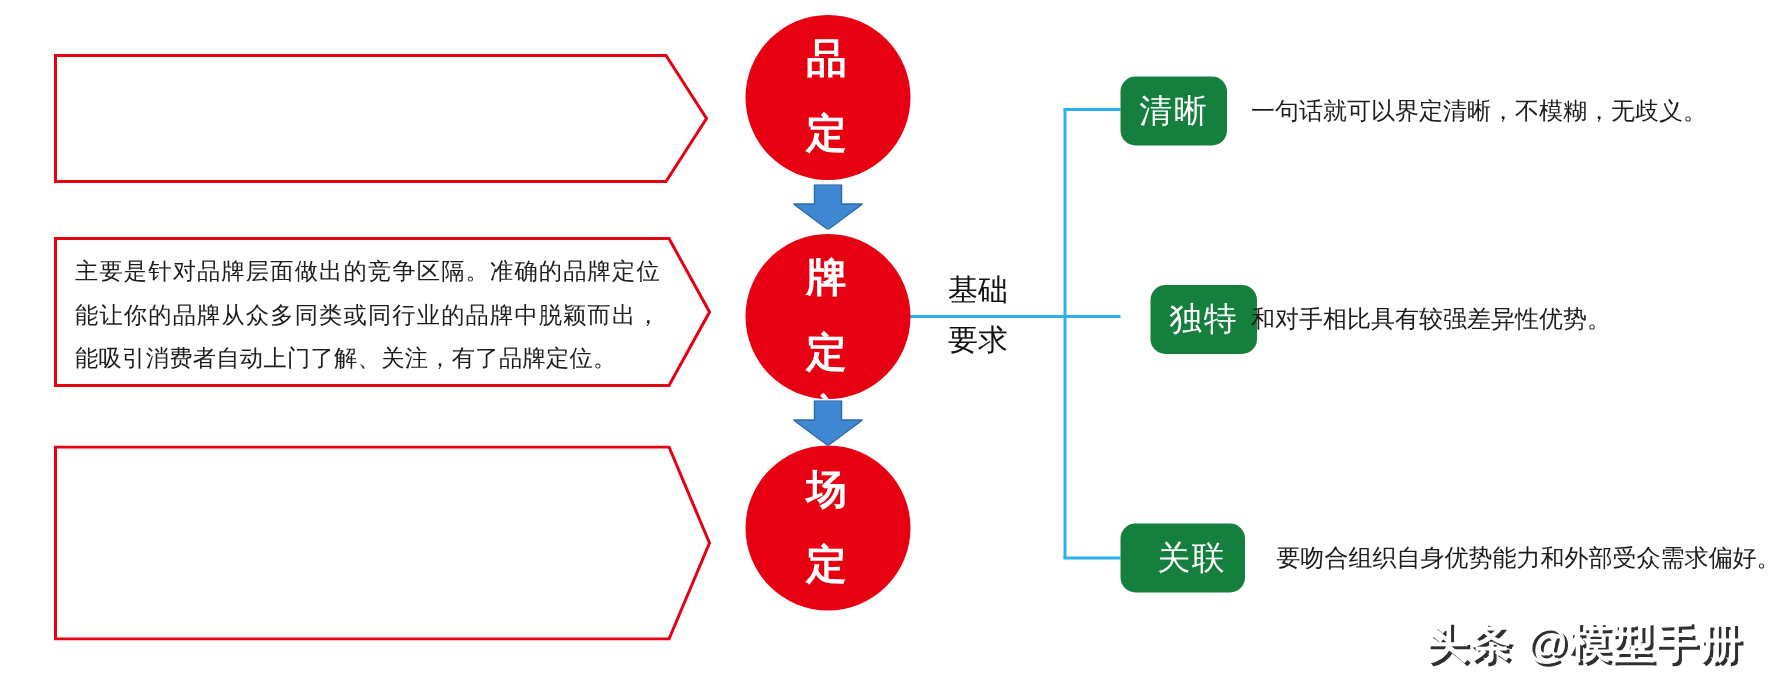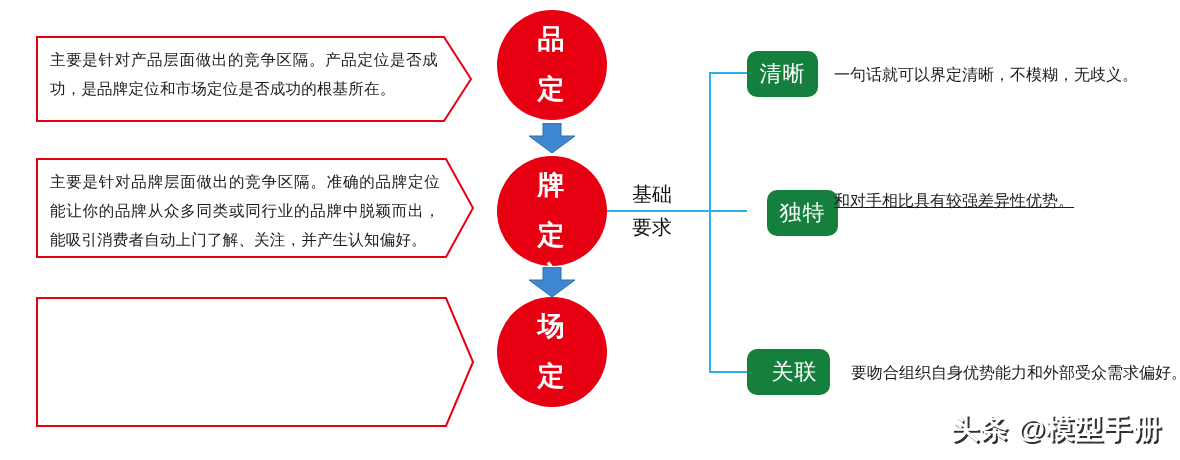--- a/index.html
+++ b/index.html
@@ -69,28 +69,27 @@
     <line x1="710" y1="73" x2="710" y2="372"></line>
     <line x1="709" y1="73" x2="747" y2="73"></line>
     <line x1="709" y1="372" x2="747" y2="372"></line>
   </g>
 </svg>
 
 <div class="abs callout" style="left:36px;top:36px;width:436px;height:86px;">
   <svg width="436" height="86" viewBox="0 0 436 86">
     <polygon points="1,1 408,1 435,43 408,85 1,85" fill="#ffffff" stroke="#e60012" stroke-width="2"></polygon>
   </svg>
-  <div class="callout-text">主要是针对产品层面做出的竞争区隔。产品定位是否成功，是品牌定位和市场定位是否成功的根基所在。</div>
 </div>
 
 <div class="abs callout" style="left:36px;top:158px;width:438px;height:100px;">
   <svg width="438" height="100" viewBox="0 0 438 100">
     <polygon points="1,1 410,1 437,50 410,99 1,99" fill="#ffffff" stroke="#e60012" stroke-width="2"></polygon>
   </svg>
-  <div class="callout-text">主要是针对品牌层面做出的竞争区隔。准确的品牌定位能让你的品牌从众多同类或同行业的品牌中脱颖而出，能吸引消费者自动上门了解、关注，并产生认知偏好。</div>
+  <div class="callout-text">主要是针对品牌层面做出的竞争区隔。准确的品牌定位能让你的品牌从众多同类或同行业的品牌中脱颖而出，能吸引消费者自动上门了解、关注，有了品牌定位。</div>
 </div>
 
 <div class="abs callout" style="left:36px;top:297px;width:438px;height:130px;">
   <svg width="438" height="130" viewBox="0 0 438 130">
     <polygon points="1,1 410,1 437,65 410,129 1,129" fill="#ffffff" stroke="#e60012" stroke-width="2"></polygon>
   </svg>
 </div>
 
 <div class="abs circle" style="left:497px;top:10px;">
   <div class="circle-label">产品定位</div>
@@ -115,21 +114,21 @@
 </div>
 
 <div class="abs branch-box" style="left:747px;top:51px;">
   <span>清晰</span>
 </div>
 <div class="abs branch-desc" style="left:834px;top:63px;">一句话就可以界定清晰，不模糊，无歧义。</div>
 
 <div class="abs branch-box" style="left:767px;top:190px;">
   <span>独特</span>
 </div>
-<div class="abs branch-desc" style="left:834px;top:189px;text-decoration:underline;">和对手相比具有较强差异性优势。</div>
+<div class="abs branch-desc" style="left:834px;top:202px;">和对手相比具有较强差异性优势。</div>
 
 <div class="abs branch-box" style="left:747px;top:349px;padding-left:12px;">
   <span>关联</span>
 </div>
 <div class="abs branch-desc" style="left:851px;top:361px;">要吻合组织自身优势能力和外部受众需求偏好。</div>
 
 <div class="abs watermark">
   <span class="wm-dark">头条 @模型手册</span>
   <span class="wm-light">头条 @模型手册</span>
 </div>

